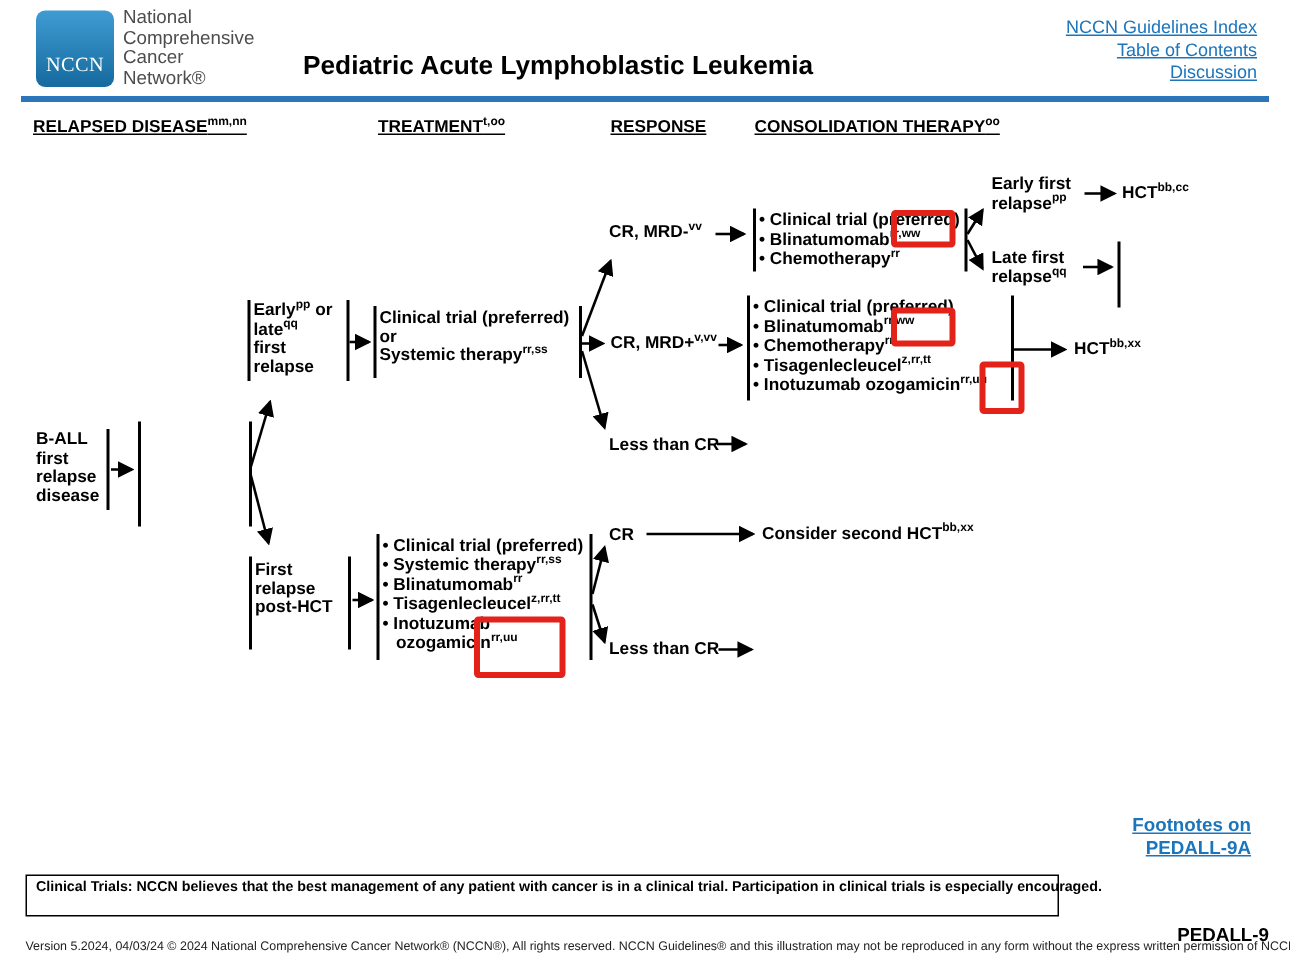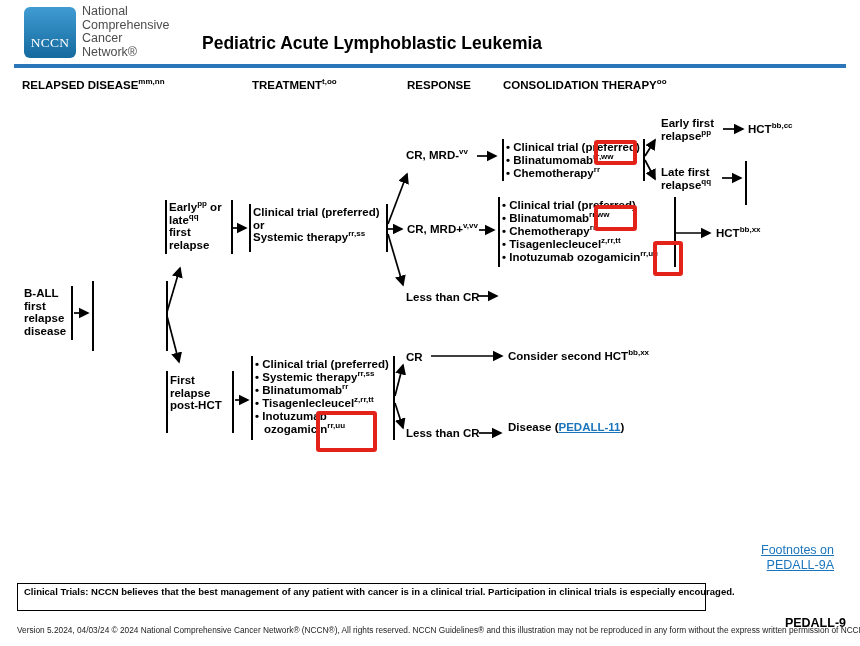--- a/index.html
+++ b/index.html
@@ -9,32 +9,32 @@
   .logo{position:absolute;left:24px;top:7px;width:52px;height:51px;border-radius:6px;
         background:linear-gradient(#3f9cd3,#156a9e);display:flex;align-items:flex-end;justify-content:center;}
   .logo span{color:#fff;font-family:"Liberation Serif",serif;font-weight:normal;font-size:13.5px;line-height:1;padding-bottom:9px;letter-spacing:.3px;}
   .org{position:absolute;left:82px;top:5px;font-size:12.5px;line-height:13.5px;color:#4d4d4f;}
   .title1{position:absolute;left:202px;top:9px;font-size:17.5px;font-weight:bold;white-space:nowrap;}
   .title2{position:absolute;left:202px;top:33px;font-size:17.5px;font-weight:bold;white-space:nowrap;}
   .navlinks{position:absolute;right:22px;top:11px;text-align:right;font-size:12px;line-height:15px;}
   .navlinks a{display:block;color:#1b75bc;text-decoration:underline;cursor:pointer;}
   .rule{position:absolute;left:14px;top:64px;width:832px;height:3.5px;background:#2b76b9;}
   
-  .col{position:absolute;top:79px;font-size:11.5px;font-weight:bold;white-space:nowrap;}
+  .col{position:absolute;top:79px;font-size:11.5px;font-weight:bold;white-space:nowrap;text-decoration:underline;}
   
   .f{position:absolute;font-weight:bold;font-size:11.5px;line-height:12.5px;white-space:nowrap;}
   .f13{line-height:13px;}
   .sup{font-size:8px;vertical-align:super;line-height:0;}
   .it{font-style:italic;}
   .ind{padding-left:9px;}
   .vbar{position:absolute;width:1.7px;background:#000;}
   .blue-link{color:#1b75bc;text-decoration:underline;cursor:pointer;}
   .redbox{position:absolute;border:4.5px solid #e3221a;border-radius:3px;background:transparent;}
   .footlink{position:absolute;left:700px;top:543px;width:134px;text-align:right;
-            font-size:12.5px;font-weight:normal;line-height:15px;}
+            font-size:12.5px;font-weight:bold;line-height:15px;}
   .footlink a{color:#1b75bc;text-decoration:underline;cursor:pointer;display:block;}
   .notebox{position:absolute;left:17px;top:583px;width:675px;height:22px;border:1.6px solid #000;
            padding:2px 6px;font-size:9.5px;font-weight:bold;line-height:11px;white-space:nowrap;}
   .copyright{position:absolute;left:17px;top:625px;font-size:8.3px;color:#222;white-space:nowrap;}
   .pagelabel{position:absolute;right:14px;top:616px;font-size:12.5px;font-weight:bold;}
   svg.connect{position:absolute;left:0;top:0;pointer-events:none;}
 </style>
 </head>
 <body>
 
@@ -43,20 +43,25 @@
   <div class="logo">
     <span>NCCN</span>
   </div>
   <div class="org">
     <div>National</div>
     <div>Comprehensive</div>
     <div>Cancer</div>
     <div>Network®</div>
   </div>
   <div class="title2">Pediatric Acute Lymphoblastic Leukemia</div>
+  <div class="navlinks">
+    <a>NCCN Guidelines Index</a>
+    <a>Table of Contents</a>
+    <a>Discussion</a>
+  </div>
   <div class="rule"></div>
 
   <div class="col" style="left:22px"><span>RELAPSED DISEASE</span><span class="sup">mm,nn</span></div>
   <div class="col" style="left:252px"><span>TREATMENT</span><span class="sup">t,oo</span></div>
   <div class="col" style="left:407px"><span>RESPONSE</span><span class="sup"></span></div>
   <div class="col" style="left:503px"><span>CONSOLIDATION THERAPY</span><span class="sup">oo</span></div>
 
   <svg class="connect" width="860" height="646">
     <defs>
       <marker id="ah" viewBox="0 0 10 10" refX="8.5" refY="5" markerWidth="6.5" markerHeight="6.5" orient="auto-start-reverse">
@@ -186,21 +191,20 @@
 
   <div class="f" style="left:406px;top:351px">CR</div>
 
   <div class="f" style="left:508px;top:350px">
     <span>Consider second HCT</span><span class="sup">bb,xx</span>
   </div>
 
   <div class="f" style="left:406px;top:427px">Less than CR</div>
 
   <div class="f" style="left:508px;top:421px">
-    <div><span>Disease (</span><a class="blue-link">PEDALL-11</a><span>)</span></div>
   </div>
 
   <div class="redbox" style="left:594px;top:140px;width:35px;height:17px"></div>
   <div class="redbox" style="left:594px;top:205px;width:35px;height:18px"></div>
   <div class="redbox" style="left:653px;top:241px;width:22px;height:27px"></div>
   <div class="redbox" style="left:316px;top:411px;width:53px;height:33px"></div>
 
   <div class="footlink">
     <a>Footnotes on</a>
     <a>PEDALL-9A</a>

